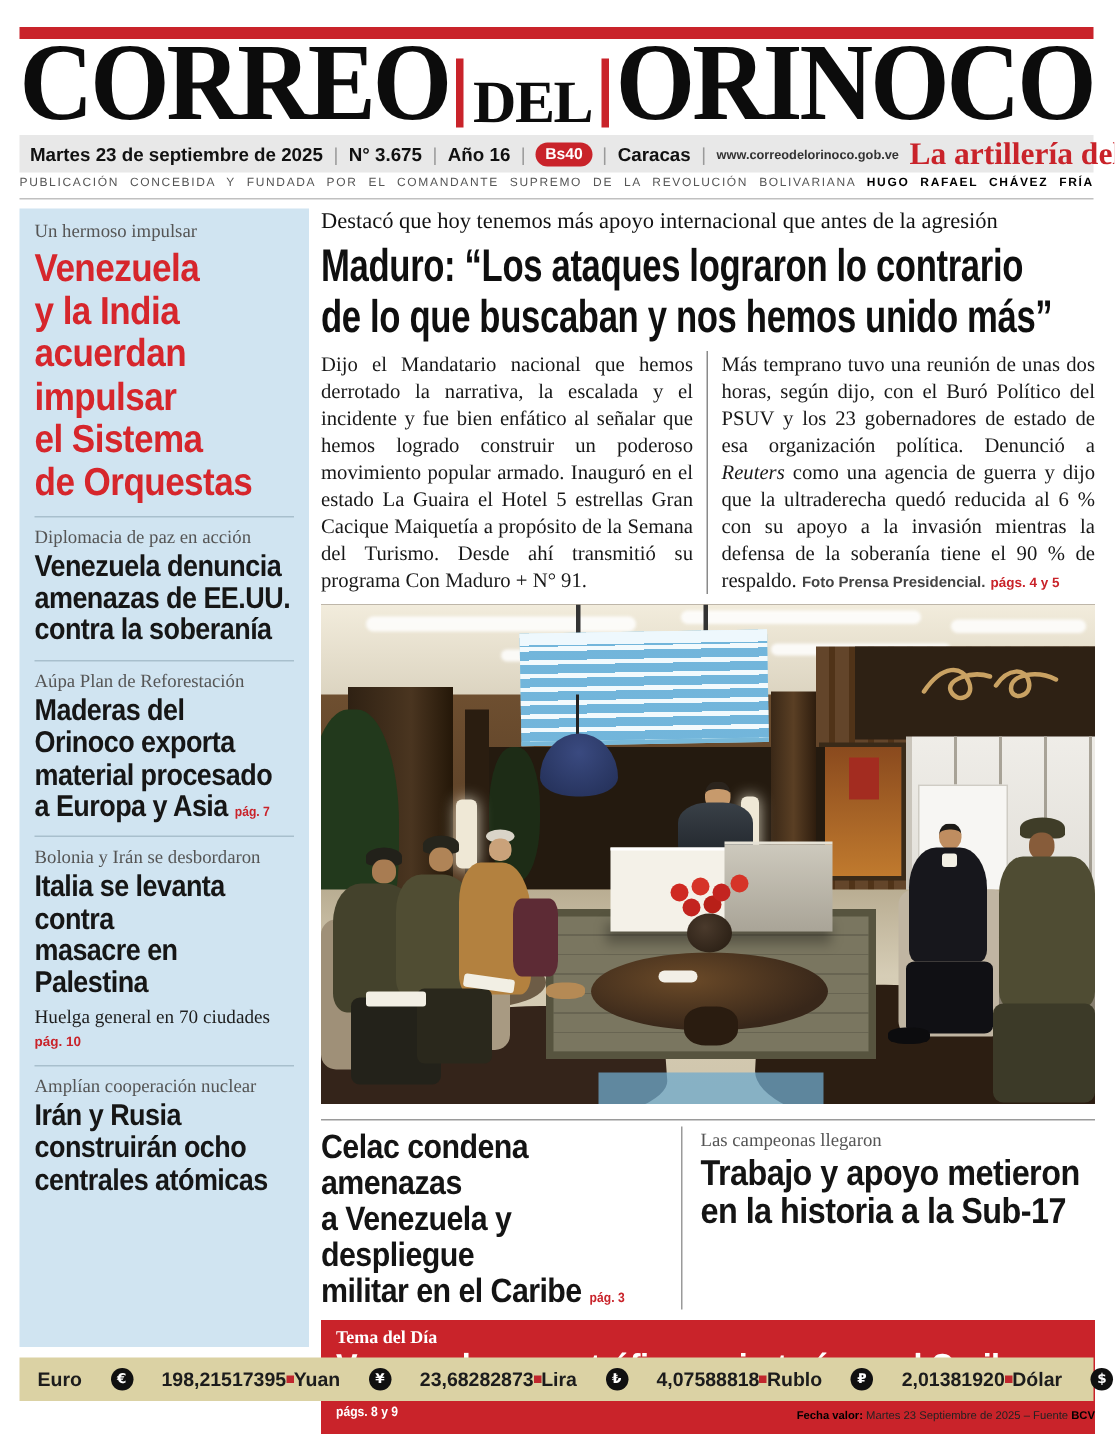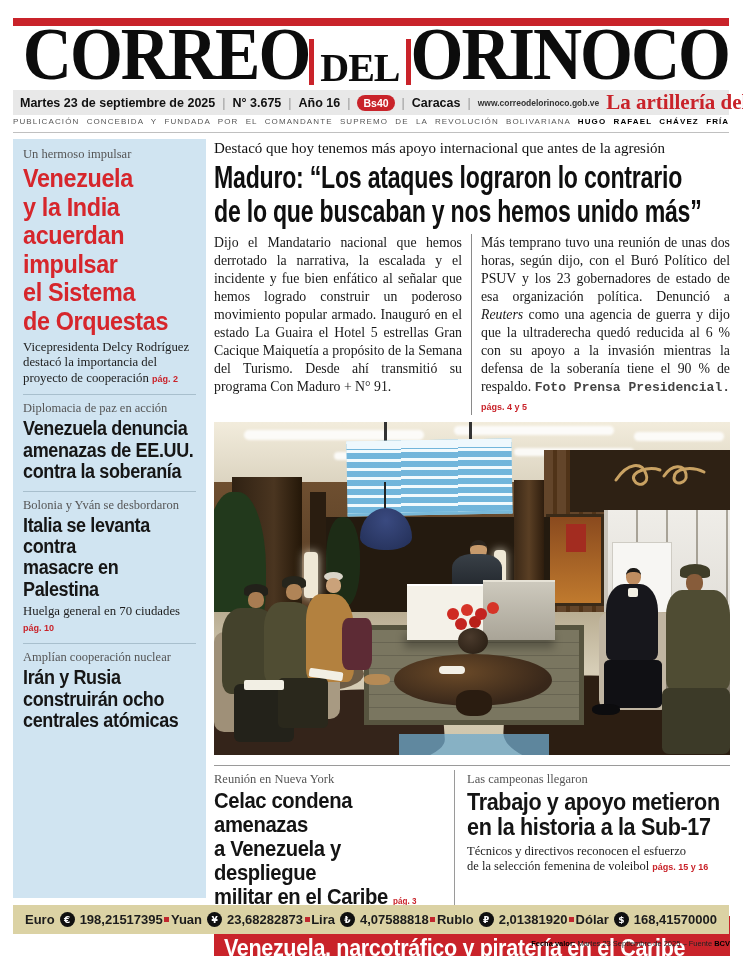--- a/index.html
+++ b/index.html
@@ -7,21 +7,21 @@
     --blue:#d0e4f1;
     --tan:#dbd2a4;
     --ink:#141414;
   }
   html,body{margin:0;padding:0;background:#fff;}
   .page{position:relative;width:743px;height:956px;background:#fff;overflow:hidden;
         font-family:"Liberation Sans",sans-serif;color:var(--ink);}
   
   .topbar{position:absolute;left:13px;top:18px;width:716px;height:8px;background:var(--red);}
   .masthead{position:absolute;left:13px;top:26px;width:716px;height:62px;
-            display:flex;align-items:flex-end;justify-content:flex-end;}
+            display:flex;align-items:flex-end;justify-content:space-between;}
   .mh-big{font-family:"Liberation Serif",serif;font-weight:bold;font-size:68px;line-height:.88;
           letter-spacing:-2px;transform:scaleY(1.08);transform-origin:bottom left;color:#0c0c0c;}
   .mh-group{display:flex;align-items:flex-end;gap:6px;}
   .mh-bar{width:5px;height:46px;background:var(--red);margin-bottom:3px;}
   .mh-mid{font-family:"Liberation Serif",serif;font-weight:bold;font-size:40px;line-height:.9;
           letter-spacing:-1px;color:#0c0c0c;margin-bottom:2px;}
   .dateline{position:absolute;left:13px;top:90px;width:716px;height:25px;background:#e8e8e8;
             display:flex;align-items:center;gap:7px;padding:0 7px;box-sizing:border-box;
             font-size:12.5px;font-weight:bold;color:#111;white-space:nowrap;}
   .dl-sep{color:#9a9a9a;font-weight:normal;}
@@ -52,36 +52,36 @@
   .main{position:absolute;left:214px;top:139px;width:516px;}
   .m-kicker{font-family:"Liberation Serif",serif;font-weight:normal;font-size:15px;color:#111;
             margin:1px 0 3px;}
   .condH{font-weight:bold;font-size:30.5px;line-height:1.12;letter-spacing:-0.3px;color:#0f0f0f;
          white-space:pre-line;width:132%;transform:scaleX(0.7576);transform-origin:0 0;}
   .cols{display:flex;margin-top:6px;}
   .col{width:50%;box-sizing:border-box;font-family:"Liberation Serif",serif;font-size:13.8px;
        line-height:1.3;text-align:justify;color:#181818;}
   .col1{padding-right:9px;border-right:1px solid #8a8a8a;}
   .col2{padding-left:9px;}
-  .credit{font-family:Liberation Mono, monospace;font-weight:bold;font-size:13px;color:#444;}
+  .credit{font-family:Liberation Sans, sans-serif;font-weight:bold;font-size:10px;color:#444;}
   .b-rule{border:none;border-top:1px solid #9a9a9a;margin:10px 0 0;}
   .bottomrow{display:flex;margin-top:4px;min-height:96px;}
   .b-left{width:241px;padding:2px 10px 0 0;border-right:1px solid #9a9a9a;box-sizing:border-box;}
   .b-right{flex:1;padding:2px 0 0 12px;}
   .b-h{font-weight:bold;font-size:22.5px;line-height:1.07;letter-spacing:-0.4px;
        white-space:pre-line;color:#141414;}
   .tema{margin-top:7px;background:var(--red);color:#fff;padding:4px 10px 7px;}
   .tema-label{font-family:"Liberation Serif",serif;font-weight:bold;font-size:12px;}
   .tema-h{font-weight:bold;font-size:24px;letter-spacing:-0.4px;line-height:1.05;}
   .tema .pg{color:#fff;}
   
   .ticker{position:absolute;left:13px;top:905px;width:716px;height:29px;background:var(--tan);
           display:flex;align-items:center;justify-content:space-between;padding:0 12px;
           box-sizing:border-box;}
-  .t-item{display:flex;align-items:center;gap:5px;font-weight:bold;font-size:13px;color:#1c1c1c;}
+  .t-item{display:flex;align-items:center;gap:19px;font-weight:bold;font-size:13px;color:#1c1c1c;}
   .t-badge{width:15px;height:15px;border-radius:50%;background:#101010;color:#fff;
            font-family:"DejaVu Sans",sans-serif;font-weight:bold;font-size:9px;
            display:flex;align-items:center;justify-content:center;flex:0 0 15px;}
   .t-sep{width:5px;height:5px;background:#c1272d;flex:0 0 5px;}
   .fecha{position:absolute;right:13px;top:939px;font-size:7.5px;color:#222;}
   .fecha b{color:#000;}
   
   .photo{position:relative;width:516px;height:333px;margin-top:7px;overflow:hidden;
          background:#5d4a33;box-shadow:inset 0 0 60px rgba(0,0,0,.3);}
   .ph{position:absolute;}
@@ -188,35 +188,39 @@
   <aside class="sidebar">
 
     <div class="sb-story">
       <div class="kicker">Un hermoso impulsar</div>
       <div class="sb-h red cond90">Venezuela
 y la India
 acuerdan
 impulsar
 el Sistema
 de Orquestas</div>
-      <div class="deck"><span>Vicepresidenta Delcy Rodríguez
-destacó la importancia del
-proyecto de cooperación</span> <span class="pg">pág. 2</span></div>
     </div>
 
     <div class="sb-story">
       <div class="kicker">Diplomacia de paz en acción</div>
       <div class="sb-h cond90">Venezuela denuncia
 amenazas de EE.UU.
 contra la soberanía</div>
     </div>
 
-
-    <div class="sb-story">
-      <div class="kicker">Bolonia y Yván se desbordaron</div>
+    <div class="sb-story">
+      <div class="kicker">Aúpa Plan de Reforestación</div>
+      <div class="sb-h cond90"><span>Maderas del
+Orinoco exporta
+material procesado
+a Europa y Asia</span> <span class="pg">pág. 7</span></div>
+    </div>
+
+    <div class="sb-story">
+      <div class="kicker">Bolonia y Irán se desbordaron</div>
       <div class="sb-h cond90">Italia se levanta contra
 masacre en Palestina</div>
       <div class="deck"><span>Huelga general en 70 ciudades</span> <span class="pg">pág. 10</span></div>
     </div>
 
     <div class="sb-story">
       <div class="kicker">Amplían cooperación nuclear</div>
       <div class="sb-h cond90"><span>Irán y Rusia
 construirán ocho
 centrales atómicas</span> </div>
@@ -313,31 +317,28 @@
       <div class="ph vase"></div>
       <div class="ph table"></div>
       <div class="ph cups"></div>
       <div class="ph tablebase"></div>
     </div>
 
     <hr class="b-rule">
 
     <div class="bottomrow">
       <div class="b-left">
-        <div class="kicker">Reunión en Nueva York</div>
         <div class="b-h cond90"><span>Celac condena amenazas
 a Venezuela y despliegue
 militar en el Caribe</span> <span class="pg">pág. 3</span></div>
       </div>
       <div class="b-right">
         <div class="kicker">Las campeonas llegaron</div>
         <div class="b-h cond90" style="font-size:24px;">Trabajo y apoyo metieron
 en la historia a la Sub-17</div>
-        <div class="deck" style="font-size:12.5px;"><span>Técnicos y directivos reconocen el esfuerzo
-de la selección femenina de voleibol</span> <span class="pg">págs. 15 y 16</span></div>
       </div>
     </div>
 
     <div class="tema">
       <div class="tema-label">Tema del Día</div>
       <div class="tema-h cond90"><span>Venezuela, narcotráfico y piratería en el Caribe</span> <span class="pg">págs. 8 y 9</span></div>
     </div>
 
   </main>
 

